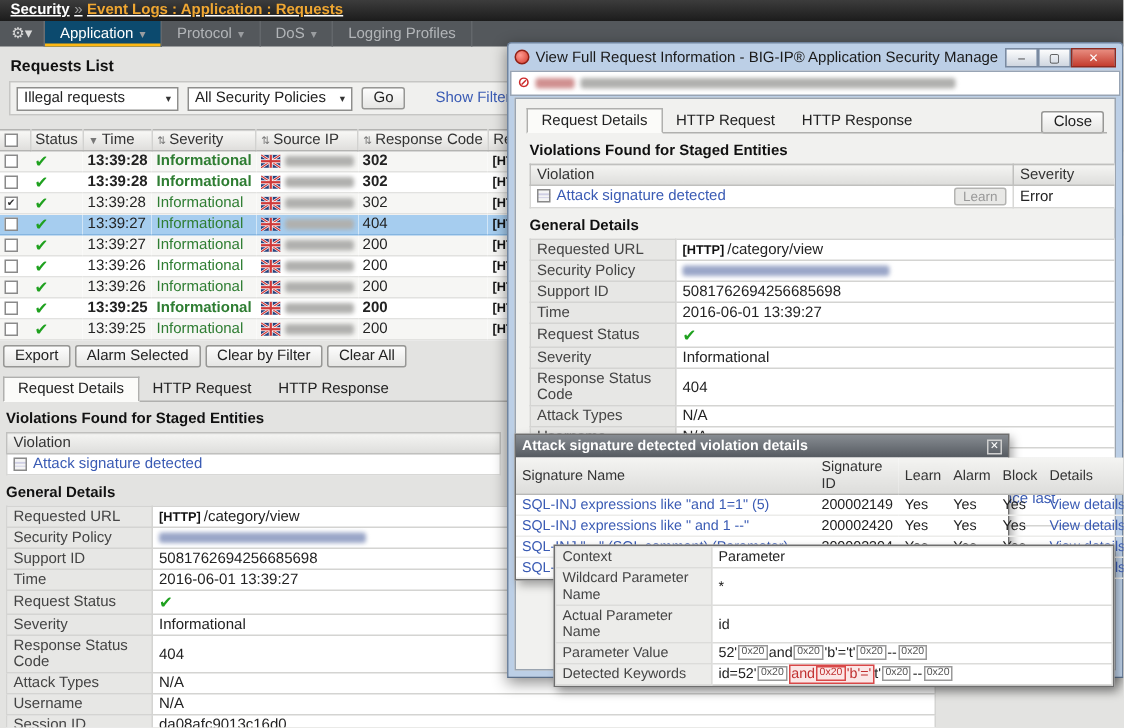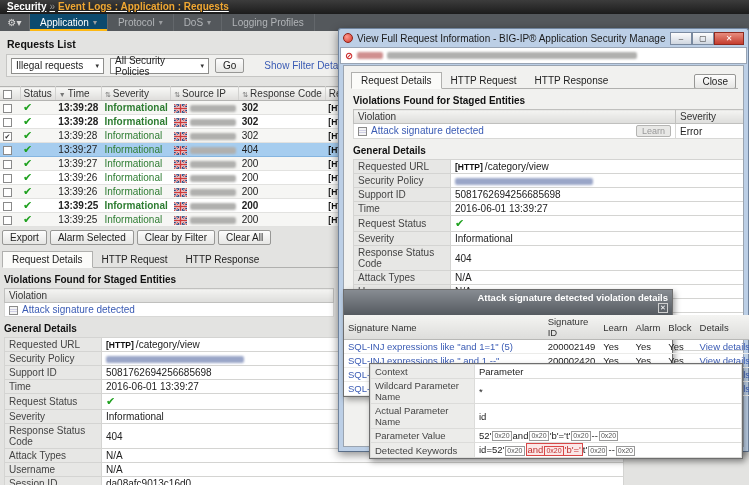--- a/index.html
+++ b/index.html
@@ -100,21 +100,21 @@
   .dclient { position:absolute; left:4px; right:4px; top:36px; bottom:4px; background:#f1f1ef;
              border:1px solid #9aa4b0; overflow:hidden; }
   .dclient .inner { padding:0 5px; }
   .close-btn { position:absolute; right:7px; top:8px; }
   .sev-col { width:70px; }
 
   
   .overlay { position:absolute; background:#fff; border:1px solid #6e6e6e;
              box-shadow:2px 3px 6px rgba(0,0,0,.35); font-size:9.5px; }
   .ov-hd { background:linear-gradient(#878c92,#555a60); color:#fff; font-weight:bold;
-           padding:2px 4px; display:flex; align-items:flex-end;flex-direction:column; }
+           padding:2px 4px; display:flex; align-items:center; }
   .ov-hd .t { flex:1; }
   .ov-x { border:1px solid #cfcfcf; font-size:7px; line-height:8px; width:10px; text-align:center; color:#fff; cursor:pointer; }
   #sig-overlay { left:4px; top:260px; width:330px; }
   #ctx-overlay { left:30px; top:334px; width:374px; }
   table.sig { border-collapse:collapse; width:100%; }
   table.sig th { background:linear-gradient(#f4f4f2,#dddddb); border-bottom:1px solid #b8b8b6;
                  font-weight:normal; text-align:left; color:#333; padding:1px 4px; height:13px; }
   table.sig td { padding:1px 4px; height:12px; border-bottom:1px solid #ececea; white-space:nowrap; }
   table.ctx { border-collapse:collapse; width:100%; }
   table.ctx td { border:1px solid #dcdcda; padding:1px 4px; height:12px; }
@@ -150,25 +150,25 @@
     </div>
   <div class="mtab">
       <span>Logging Profiles</span>
     </div>
 </div>
 
 <div class="content">
   <div id="requests-title" class="h-bold">Requests List</div>
 
   <div class="filterbar">
-    <span class="fsel" style="width:93px">
+    <span class="fsel" style="width:108px">
         <span>Illegal requests</span>
         <span class="car">▾</span>
       </span>
-    <span class="fsel" style="width:99px">
+    <span class="fsel" style="width:110px">
         <span>All Security Policies</span>
         <span class="car">▾</span>
       </span>
     <span class="btn">Go</span>
     <a class="lnk" style="margin-left:14px">Show Filter Details ⇵</a>
   </div>
 
   <table class="req">
     <tbody>
         <tr>

